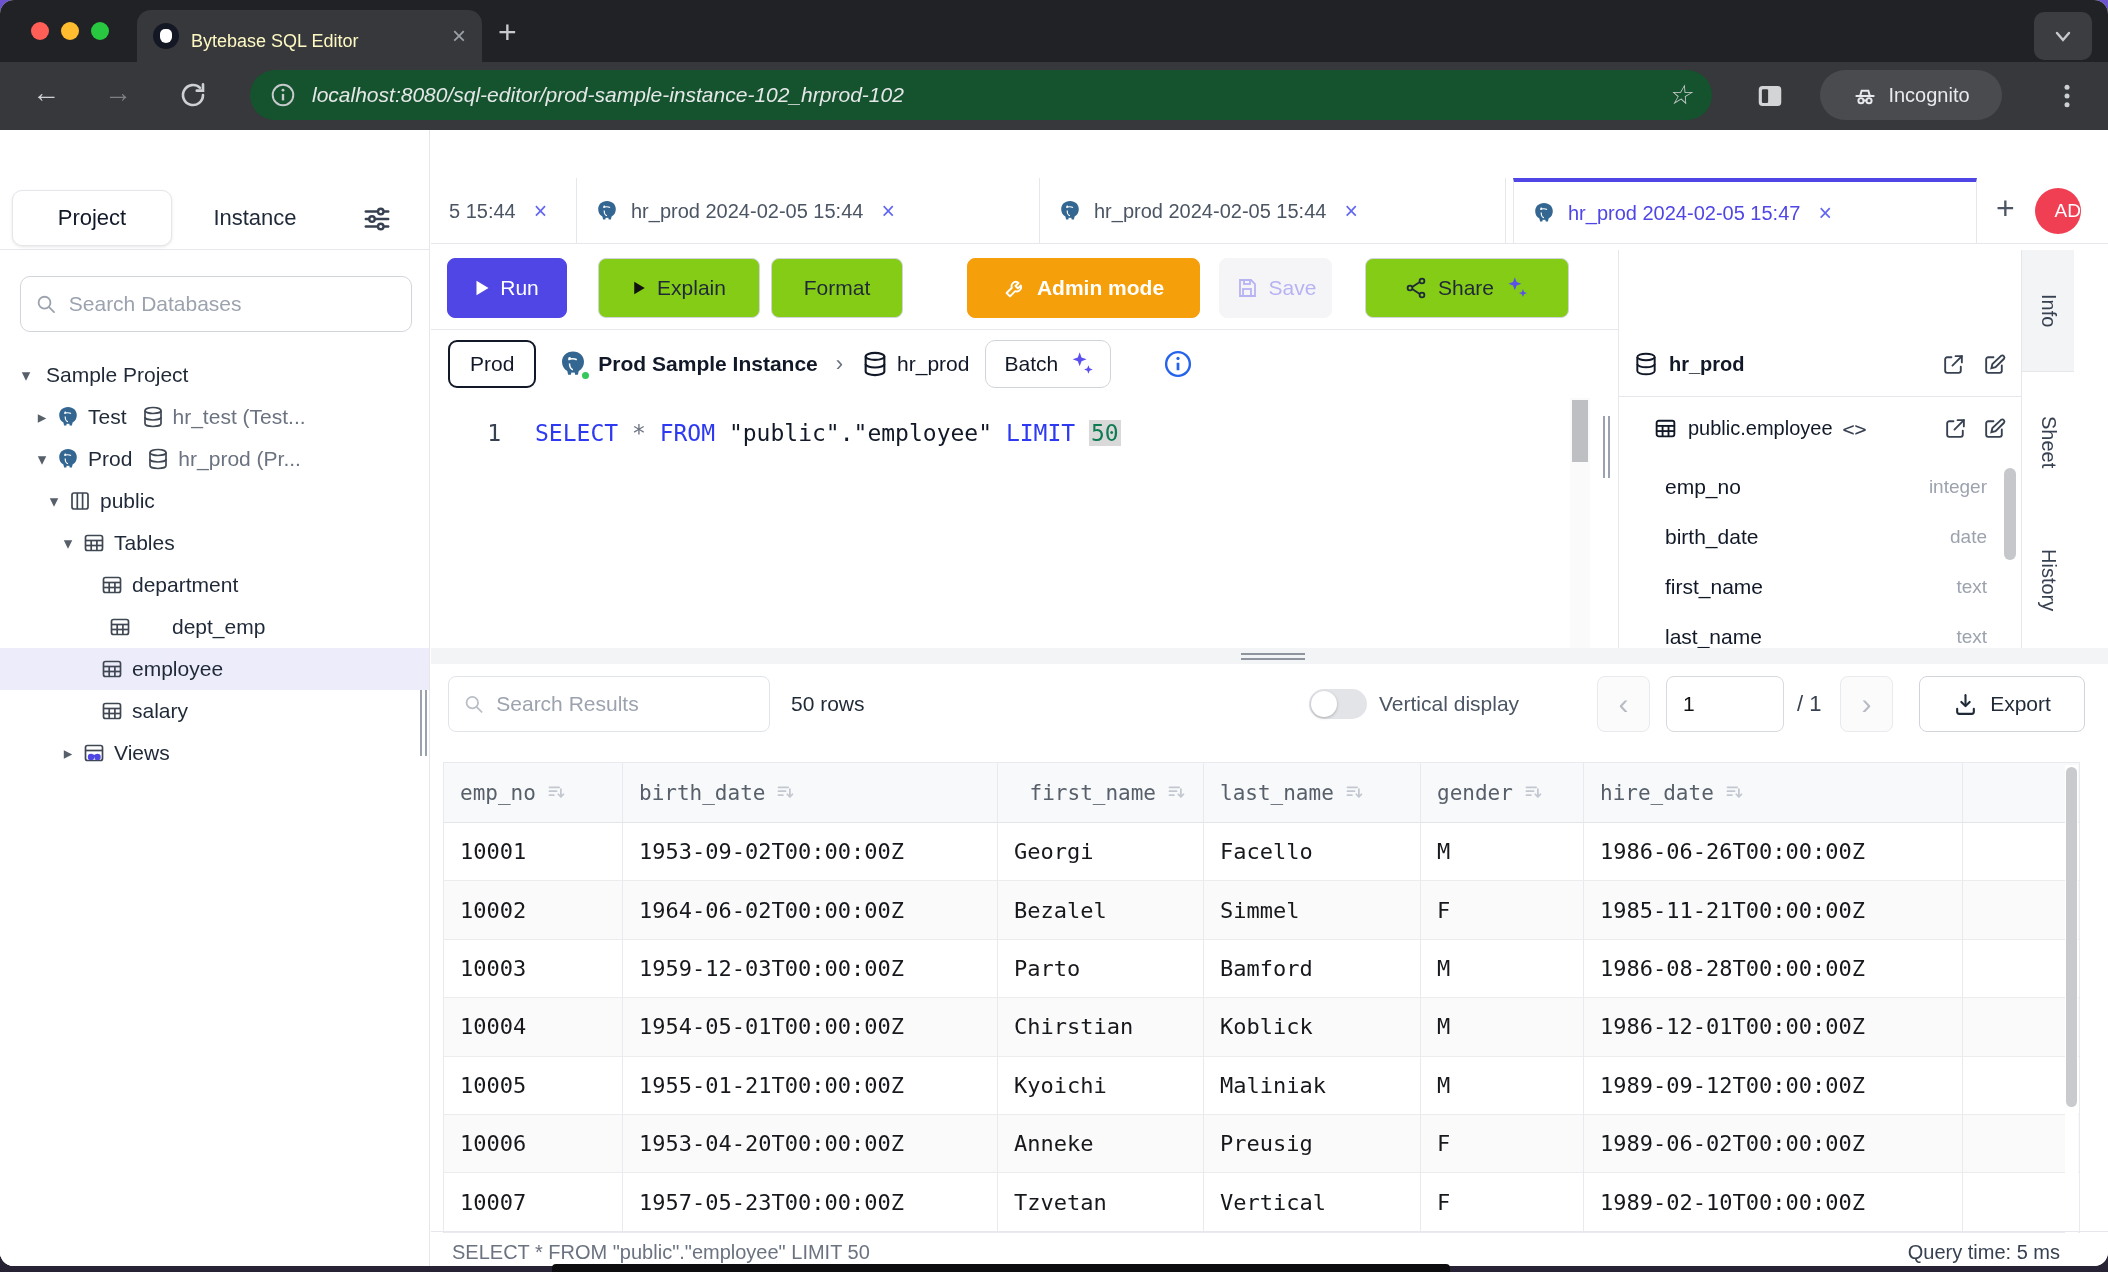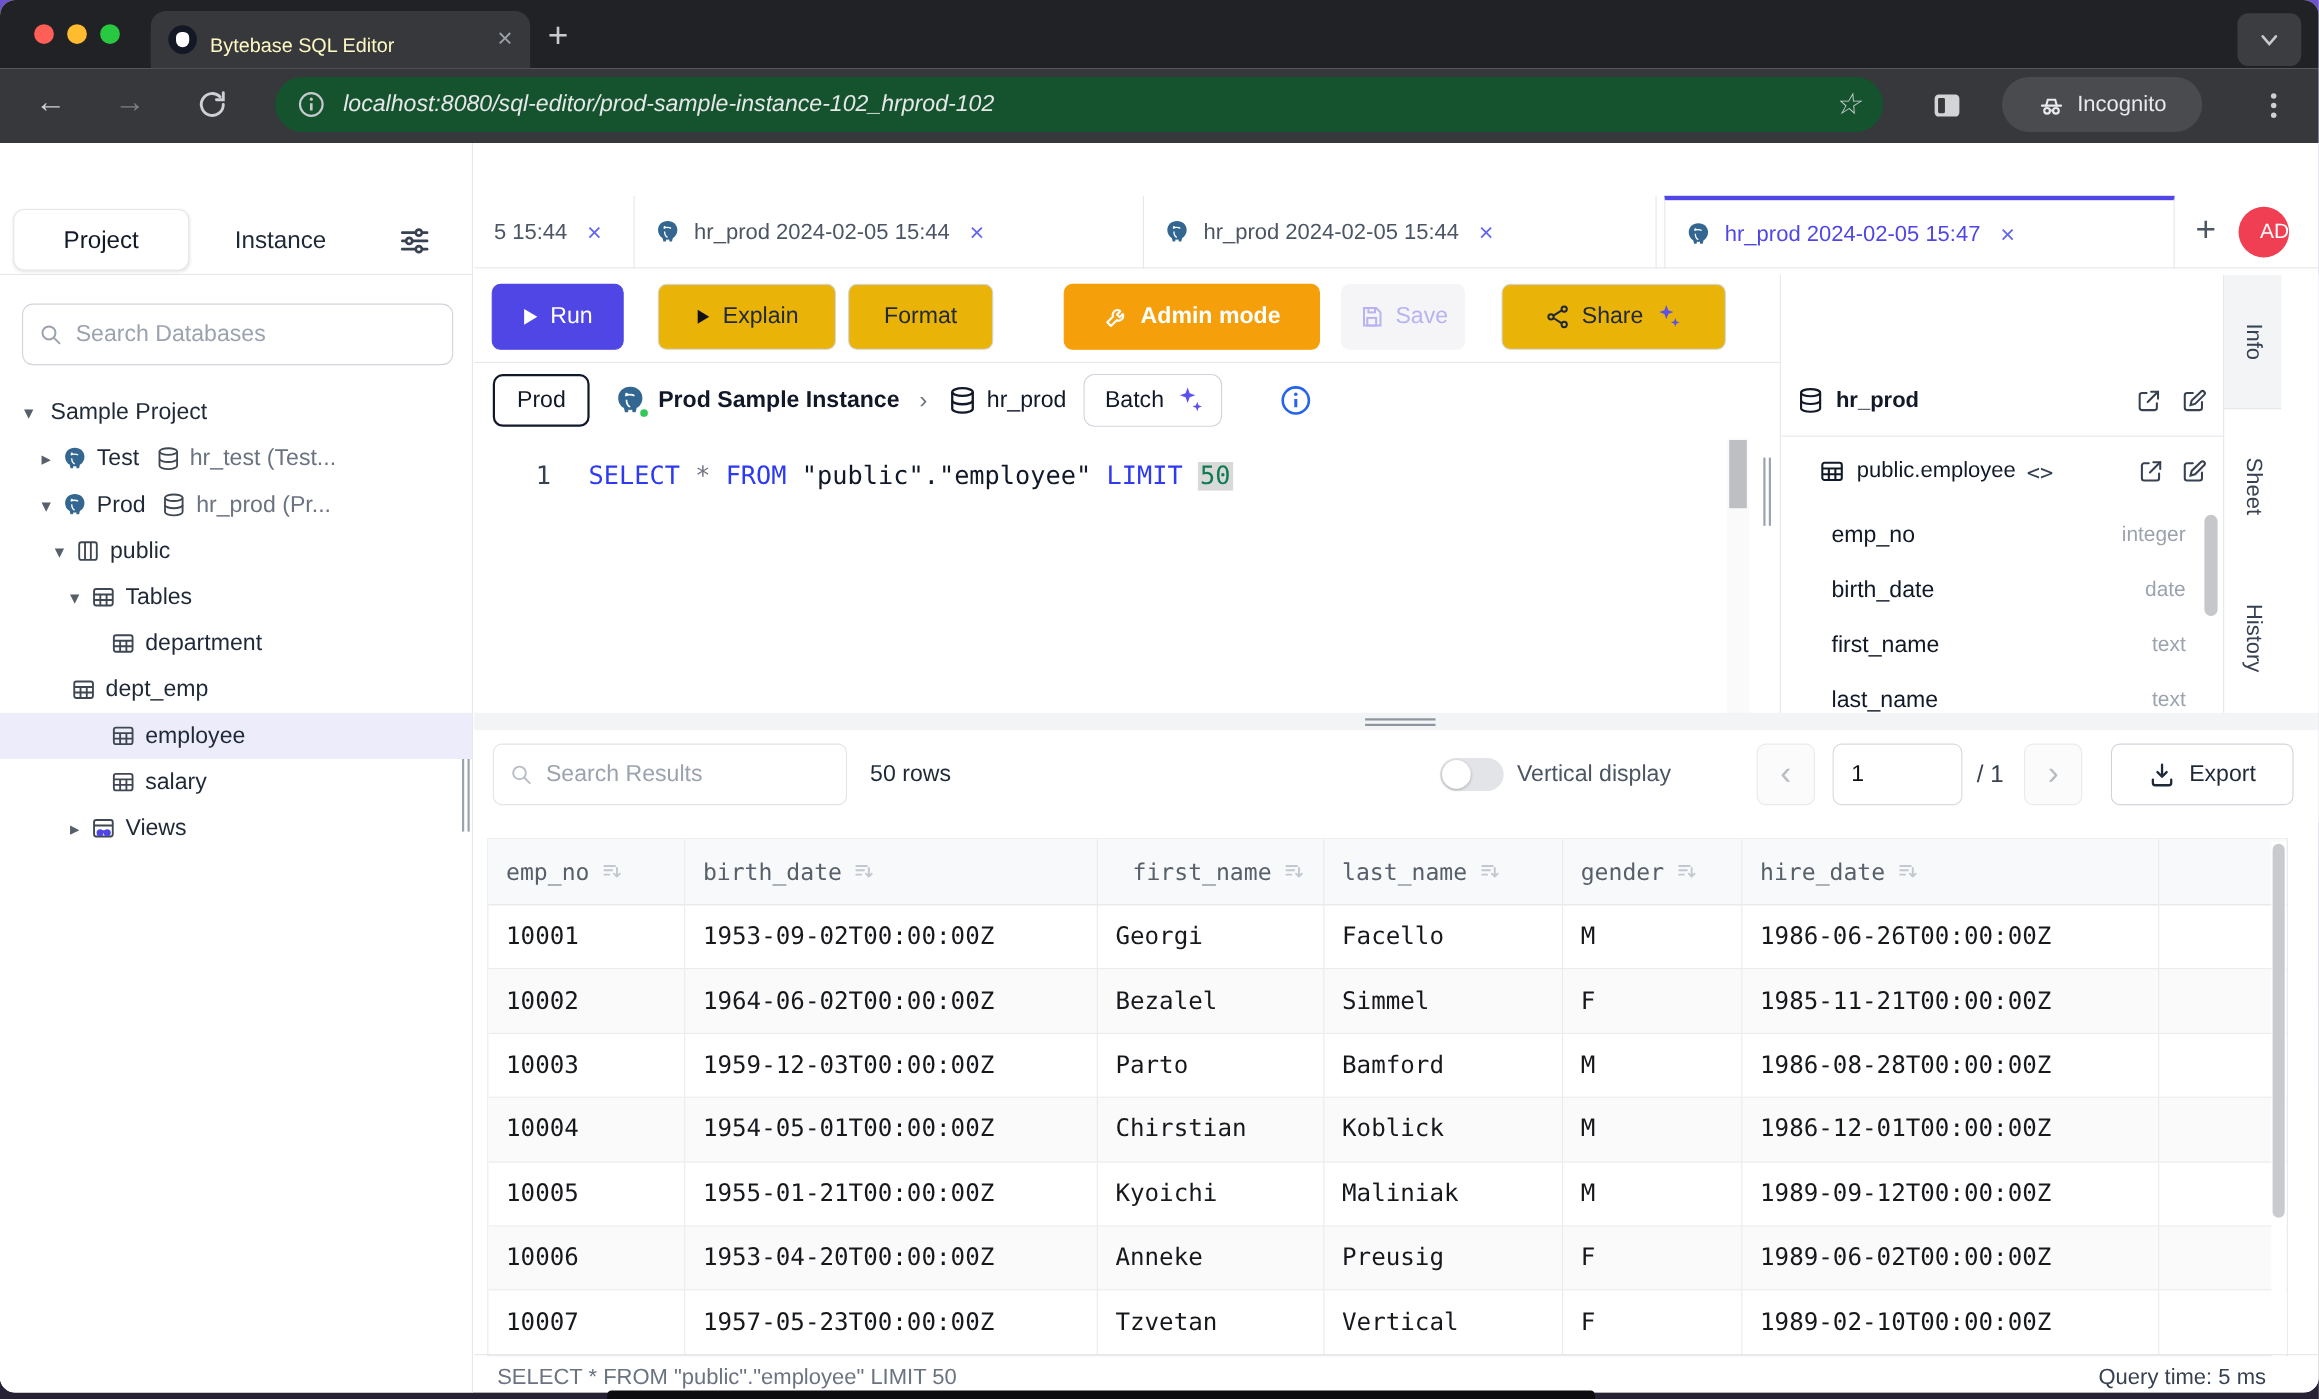--- a/index.html
+++ b/index.html
@@ -60,21 +60,21 @@
   .main { position:absolute; left:431px; top:0; width:1677px; height:100%; }
   .etabs { position:absolute; left:0; top:48px; width:100%; height:66px; border-bottom:1px solid #e5e7eb; }
   .etab { position:absolute; top:0; height:66px; display:flex; align-items:center; padding:0 18px; gap:12px;
           border-right:1px solid #e5e7eb; font-size:20px; color:#4b5563; white-space:nowrap; }
   .etab .x { color:#6366f1; font-size:23px; margin-left:6px; }
   .etab.active { border-top:4px solid #4f46e5; border-left:1px solid #e5e7eb; color:#4f46e5; }
   .avatar { position:absolute; width:46px; height:46px; border-radius:50%; background:#f03e52; color:#fff;
             font-size:19px; font-weight:normal; display:flex; align-items:center; justify-content:flex-end; }
   .btnrow { position:absolute; left:0; top:114px; width:1187px; height:86px; border-bottom:1px solid #e5e7eb; }
   .btn { position:absolute; top:14px; height:60px; border-radius:8px; display:flex; align-items:center; justify-content:center;
-         gap:10px; font-size:21px; border:1px solid #d1d5db; background:#eab308; color:#1f2937; }
+         gap:10px; font-size:21px; border:1px solid #d1d5db; background:#84cc16; color:#1f2937; }
   .btn.primary { background:#4f46e5; border-color:#4f46e5; color:#fff; }
   .btn.orange { background:#f59f0a; border-color:#f59f0a; color:#fff; font-weight:bold; }
   .btn.disabled { background:#f5f5f7; border-color:#f5f5f7; color:#b7b3f3; }
   .tri { width:0; height:0; border-style:solid; border-width:9px 0 9px 15px; border-color:transparent transparent transparent currentColor; }
   .crumbs { position:absolute; left:0; top:200px; width:1187px; height:68px; display:flex; align-items:center; font-size:21px; color:#111827; }
   .chip { border:2px solid #111827; border-radius:9px; height:48px; padding:0 20px; display:flex; align-items:center; margin-left:17px; }
   .pgwrap { position:relative; display:inline-flex; margin-left:22px; }
   .gdot { position:absolute; right:-3px; bottom:-2px; width:11px; height:11px; border-radius:50%; background:#34c759; border:2px solid #fff; }
   .bcname { margin-left:10px; font-weight:bold; }
   .bcsep { margin:0 18px; color:#6b7280; font-size:22px; }
@@ -297,21 +297,21 @@
               <svg width="24" height="24" viewBox="0 0 24 24" fill="none" stroke="currentColor" stroke-width="1.7">
                 <rect x="3.5" y="4.5" width="17" height="15" rx="2"></rect>
                 <line x1="3.5" y1="9.5" x2="20.5" y2="9.5"></line>
                 <line x1="3.5" y1="14.5" x2="20.5" y2="14.5"></line>
                 <line x1="9.2" y1="9.5" x2="9.2" y2="19.5"></line>
                 <line x1="14.9" y1="9.5" x2="14.9" y2="19.5"></line>
               </svg>
             </span>
           <span>department</span>
         </div>
-        <div class="trow" style="padding-left:60px;">
+        <div class="trow" style="padding-left:104px;gap:32px;">
           <span class="ticon">
               <svg width="24" height="24" viewBox="0 0 24 24" fill="none" stroke="currentColor" stroke-width="1.7">
                 <rect x="3.5" y="4.5" width="17" height="15" rx="2"></rect>
                 <line x1="3.5" y1="9.5" x2="20.5" y2="9.5"></line>
                 <line x1="3.5" y1="14.5" x2="20.5" y2="14.5"></line>
                 <line x1="9.2" y1="9.5" x2="9.2" y2="19.5"></line>
                 <line x1="14.9" y1="9.5" x2="14.9" y2="19.5"></line>
               </svg>
             </span>
           <span>dept_emp</span>

